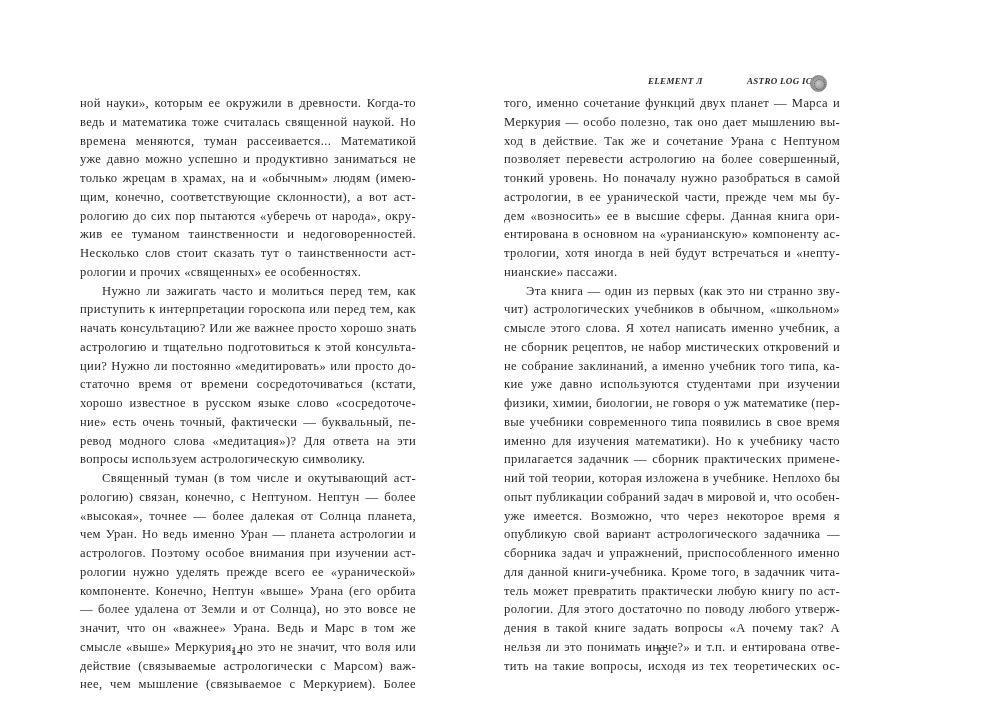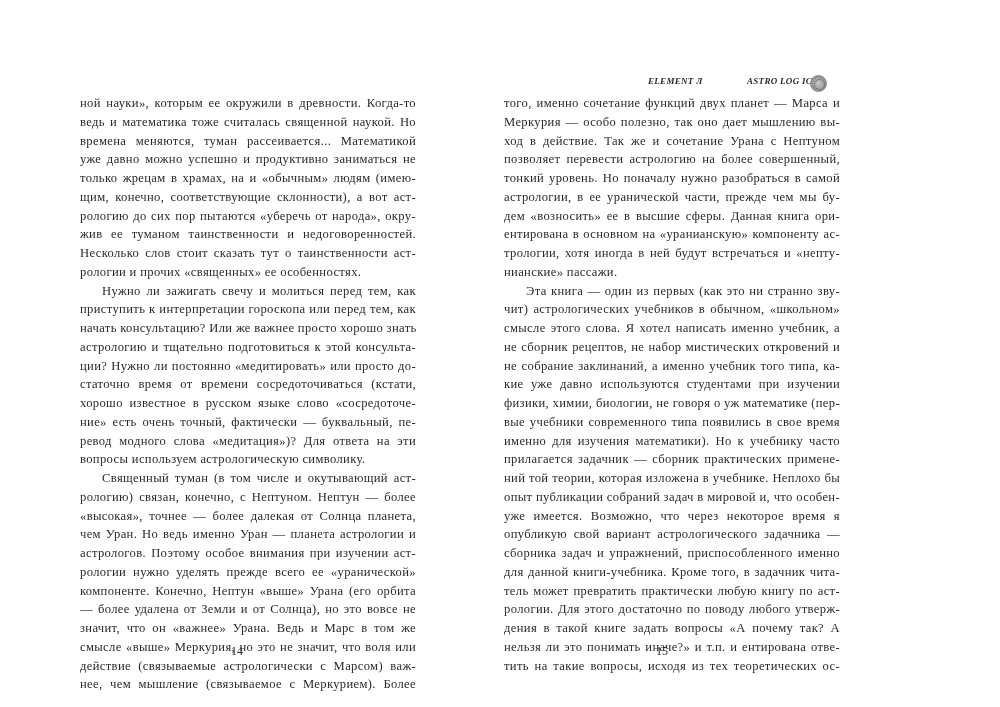--- a/index.html
+++ b/index.html
@@ -36,21 +36,21 @@
       <span class="line">ной науки», которым ее окружили в древности. Когда-то</span>
       <span class="line">ведь и математика тоже считалась священной наукой. Но</span>
       <span class="line">времена меняются, туман рассеивается... Математикой</span>
       <span class="line">уже давно можно успешно и продуктивно заниматься не</span>
       <span class="line">только жрецам в храмах, на и «обычным» людям (имею-</span>
       <span class="line">щим, конечно, соответствующие склонности), а вот аст-</span>
       <span class="line">рологию до сих пор пытаются «уберечь от народа», окру-</span>
       <span class="line">жив ее туманом таинственности и недоговоренностей.</span>
       <span class="line">Несколько слов стоит сказать тут о таинственности аст-</span>
       <span class="line last">рологии и прочих «священных» ее особенностях.</span>
-      <span class="line indent">Нужно ли зажигать свечу и молиться перед тем, как</span>
+      <span class="line indent">Нужно ли зажигать часто и молиться перед тем, как</span>
       <span class="line">приступить к интерпретации гороскопа или перед тем, как</span>
       <span class="line">начать консультацию? Или же важнее просто хорошо знать</span>
       <span class="line">астрологию и тщательно подготовиться к этой консульта-</span>
       <span class="line">ции? Нужно ли постоянно «медитировать» или просто до-</span>
       <span class="line">статочно время от времени сосредоточиваться (кстати,</span>
       <span class="line">хорошо известное в русском языке слово «сосредоточе-</span>
       <span class="line">ние» есть очень точный, фактически — буквальный, пе-</span>
       <span class="line">ревод модного слова «медитация»)? Для ответа на эти</span>
       <span class="line last">вопросы используем астрологическую символику.</span>
       <span class="line indent">Священный туман (в том числе и окутывающий аст-</span>

